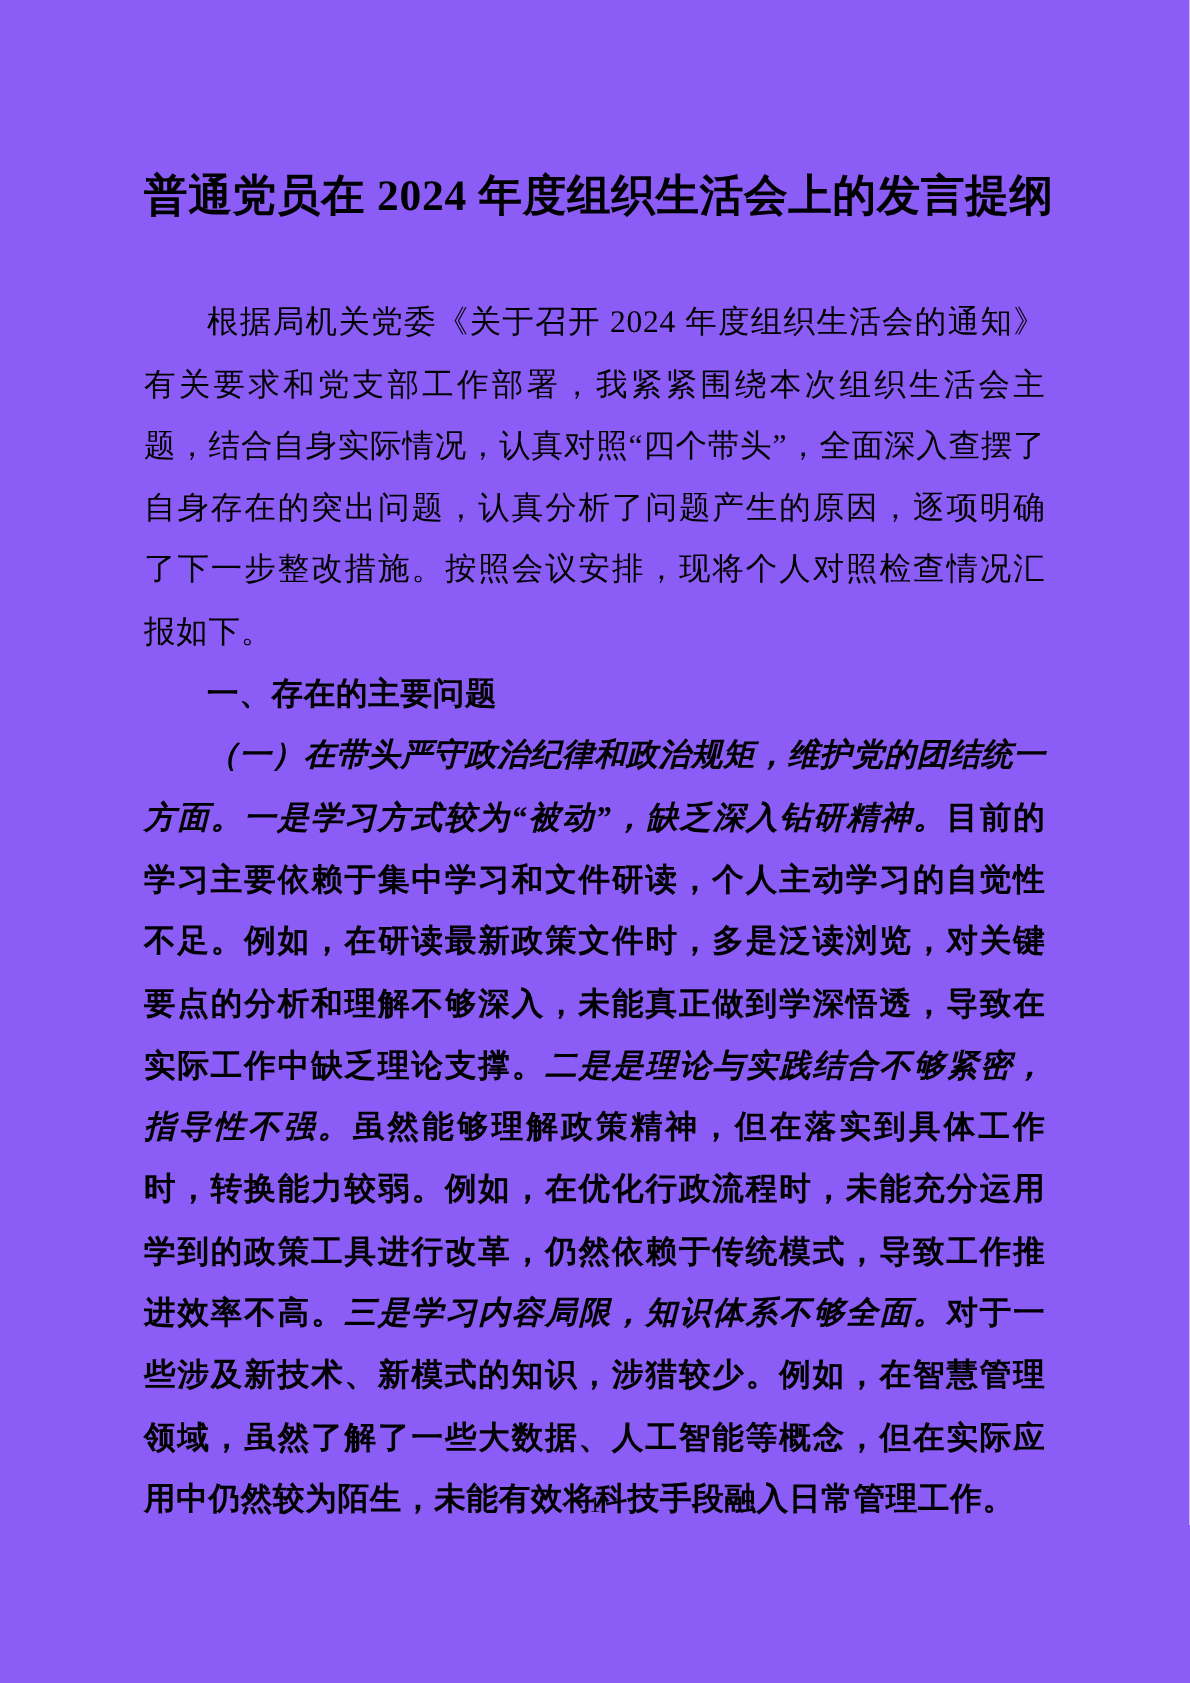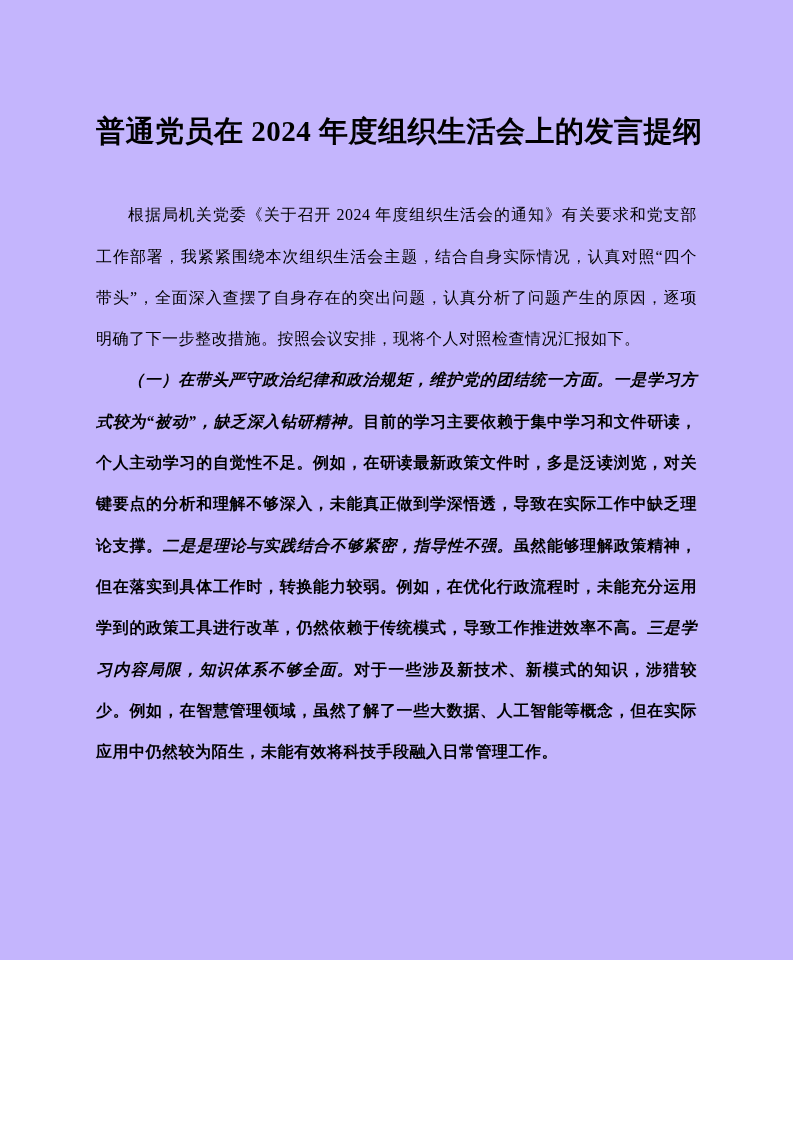--- a/index.html
+++ b/index.html
@@ -3,40 +3,40 @@
 <meta charset="utf-8">
 <style>
   html, body {
     margin: 0;
     padding: 0;
     background: #ffffff;
   }
   .page {
     position: relative;
     width: 793px;
-    height: 960px;
+    height: 1122px;
     margin: 0 auto;
-    background: #c4b5fd;
+    background: #8b5cf6;
     color: #000000;
     font-family: "Liberation Serif", "DejaVu Serif", serif;
     box-sizing: border-box;
     padding: 112px 96px 0 96px;
     overflow: hidden;
   }
   .doc-title {
     margin: 0 0 44px 0;
     font-size: 29px;
     font-weight: 700;
     line-height: 1.32;
     text-align: center;
     letter-spacing: 0.5px;
     white-space: nowrap;
   }
   .doc-body {
-    font-size: 16px;
+    font-size: 21px;
     line-height: 41.3px;
     letter-spacing: 0.5px;
     text-align: justify;
     text-justify: inter-ideograph;
   }
   .para {
     margin: 0;
     text-indent: 2em;
   }
   .heading-para {
@@ -65,20 +65,21 @@
 <body>
 
 <div class="page">
 
   <h1 class="doc-title">普通党员在 2024 年度组织生活会上的发言提纲</h1>
 
   <div class="doc-body">
 
     <p class="para">根据局机关党委《关于召开 2024 年度组织生活会的通知》有关要求和党支部工作部署，我紧紧围绕本次组织生活会主题，结合自身实际情况，认真对照“四个带头”，全面深入查摆了自身存在的突出问题，认真分析了问题产生的原因，逐项明确了下一步整改措施。按照会议安排，现将个人对照检查情况汇报如下。</p>
 
+    <p class="heading-para">一、存在的主要问题</p>
 
     <p class="para">
       <span class="run-bold">（一）在带头严守政治纪律和政治规矩，维护党的团结统一方面。一是学习方式较为“被动”，缺乏深入钻研精神。</span><span class="run-regular">目前的学习主要依赖于集中学习和文件研读，个人主动学习的自觉性不足。例如，在研读最新政策文件时，多是泛读浏览，对关键要点的分析和理解不够深入，未能真正做到学深悟透，导致在实际工作中缺乏理论支撑。</span><span class="run-bold">二是是理论与实践结合不够紧密，指导性不强。</span><span class="run-regular">虽然能够理解政策精神，但在落实到具体工作时，转换能力较弱。例如，在优化行政流程时，未能充分运用学到的政策工具进行改革，仍然依赖于传统模式，导致工作推进效率不高。</span><span class="run-bold">三是学习内容局限，知识体系不够全面。</span><span class="run-regular">对于一些涉及新技术、新模式的知识，涉猎较少。例如，在智慧管理领域，虽然了解了一些大数据、人工智能等概念，但在实际应用中仍然较为陌生，未能有效将科技手段融入日常管理工作。</span>
     </p>
 
   </div>
 
   <div class="page-number">1</div>
 
 </div>

